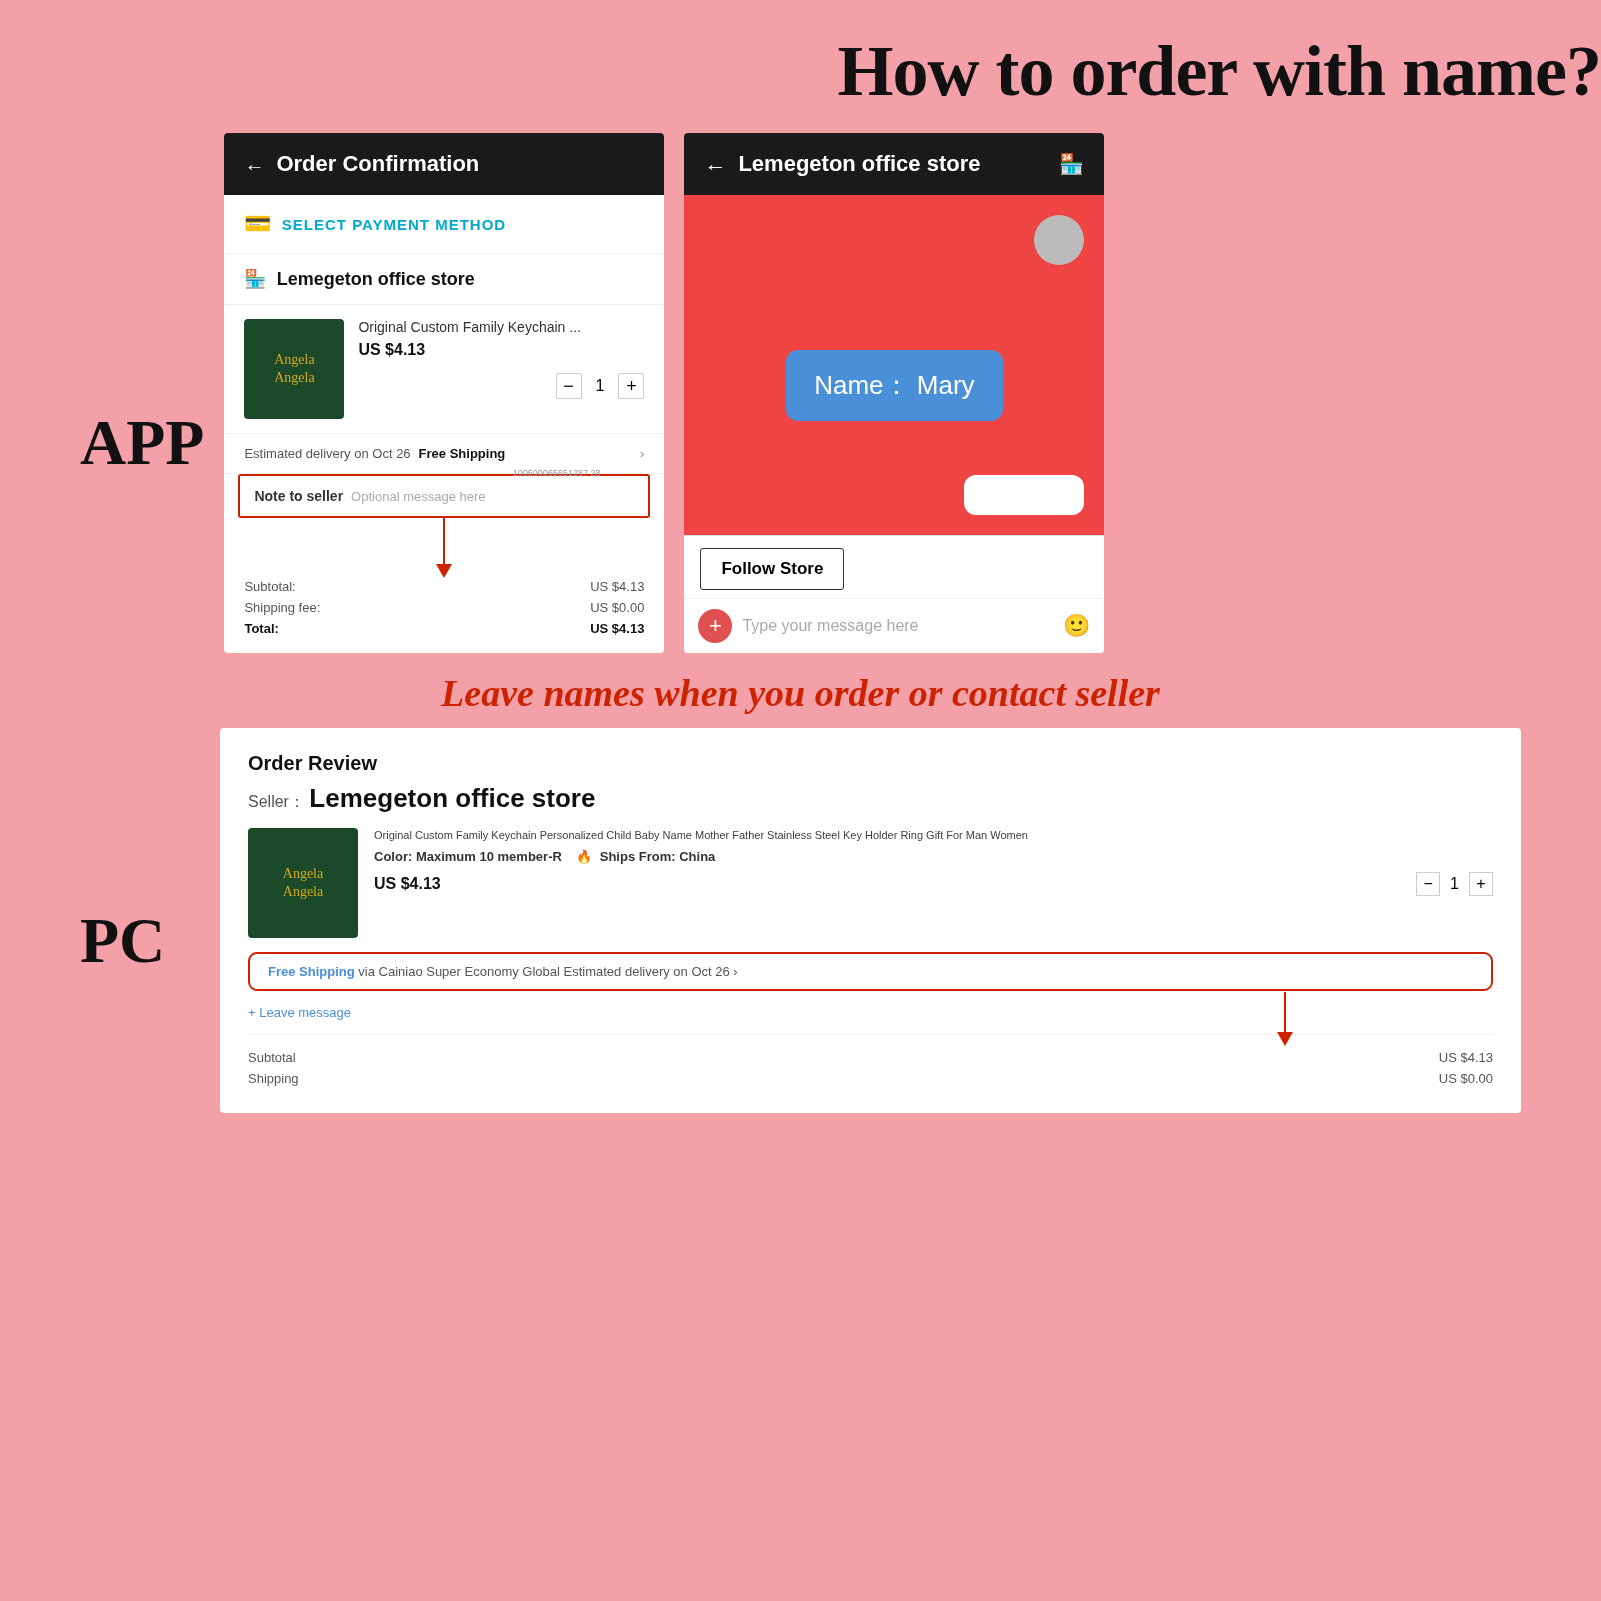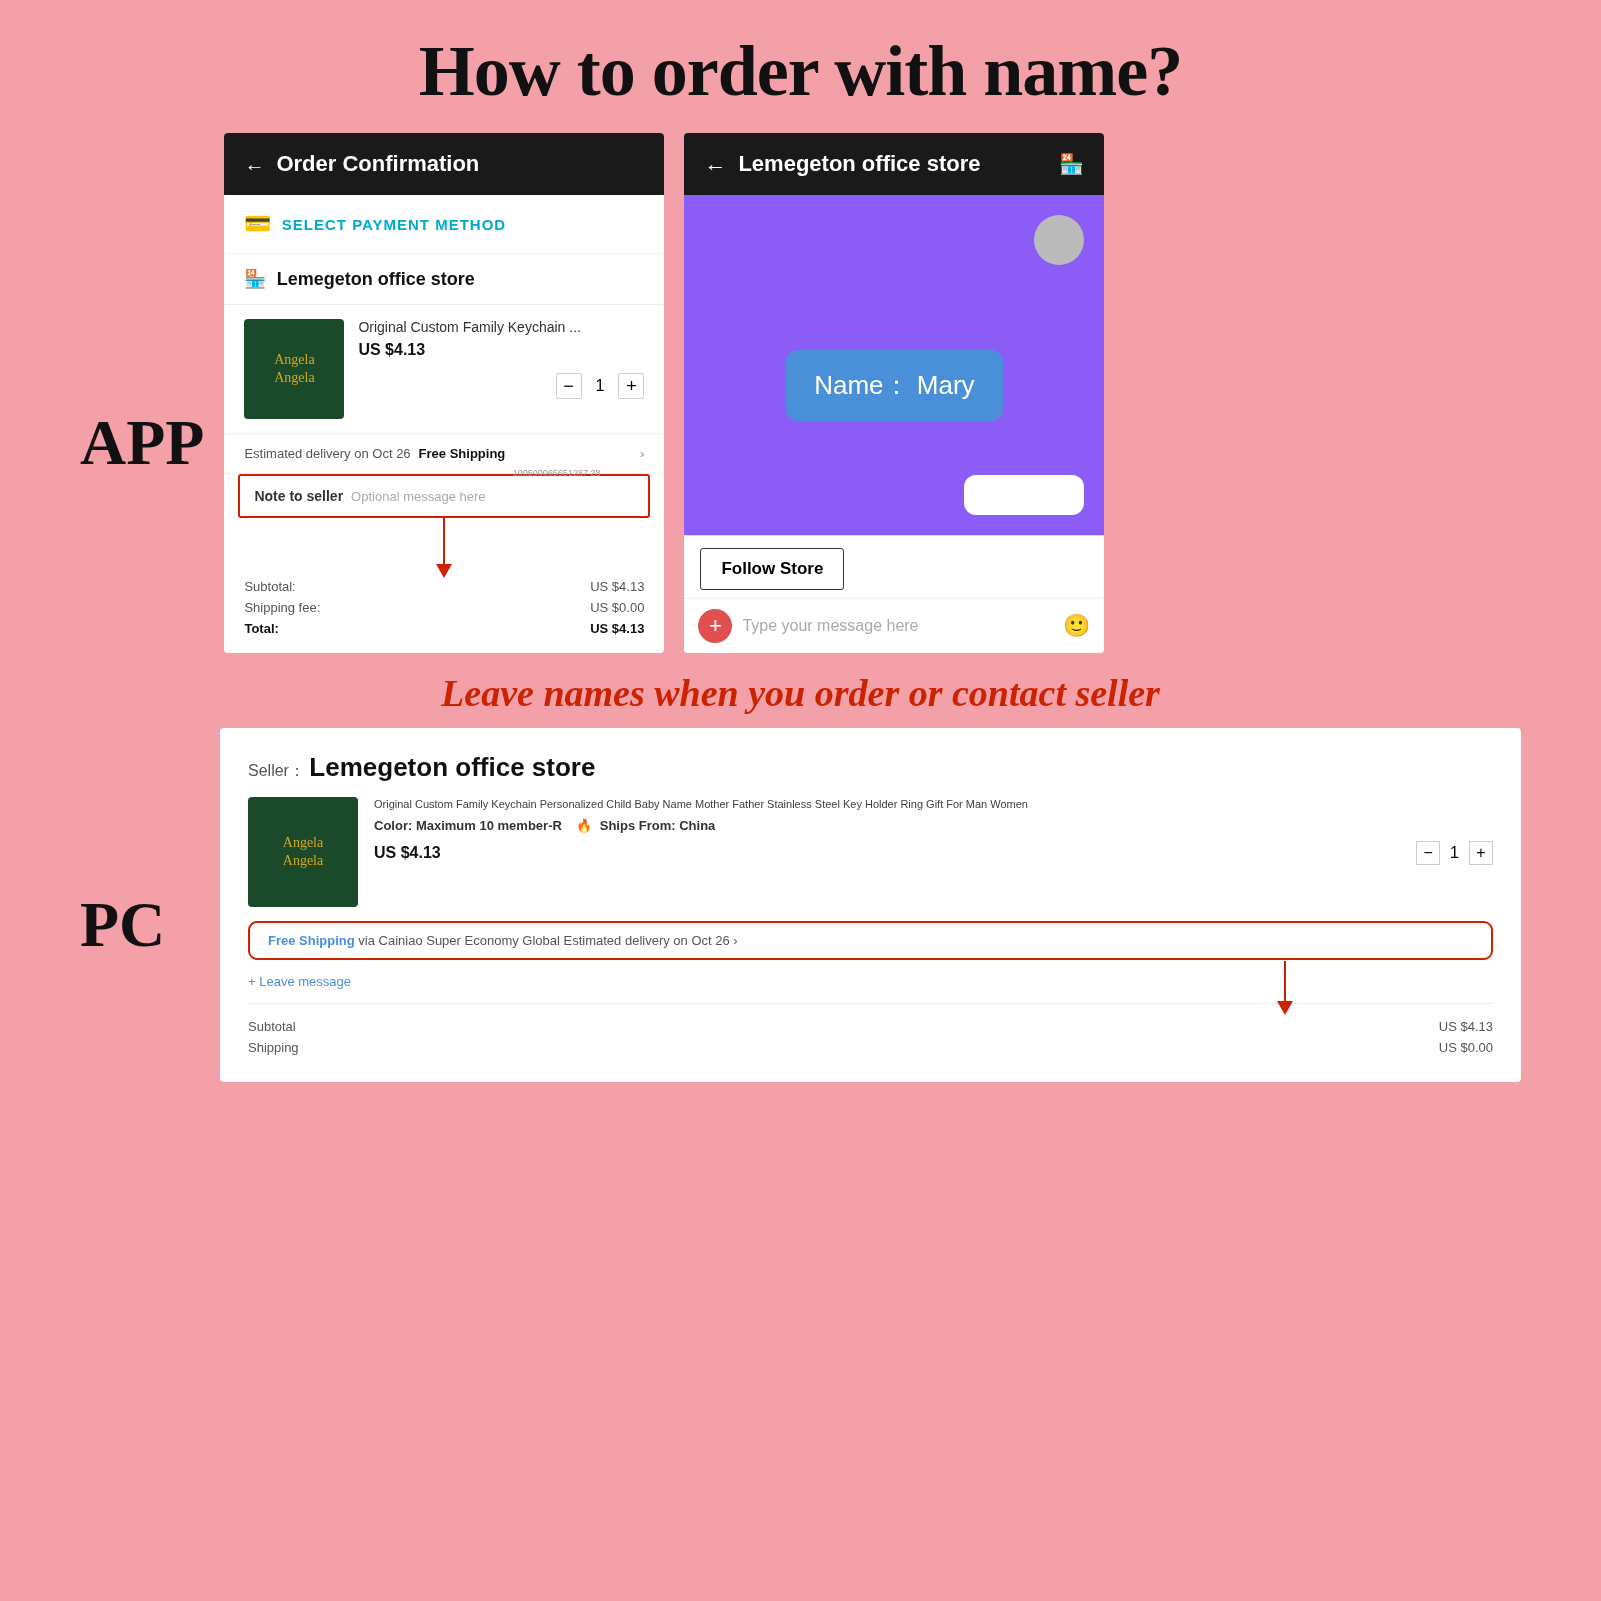--- a/index.html
+++ b/index.html
@@ -7,21 +7,21 @@
       width: 1601px;
       height: 1601px;
       background-color: #f4a0a8;
       font-family: Arial, sans-serif;
       overflow: hidden;
       position: relative;
     }
 
     
     .main-title {
-      text-align: center;
+      text-align: right;
       font-size: 72px;
       font-weight: 900;
       color: #111;
       padding-top: 30px;
       font-family: Georgia, serif;
       letter-spacing: -1px;
     }
 
     
     .content-area {
@@ -266,21 +266,21 @@
       display: flex;
       align-items: center;
       gap: 12px;
     }
 
     .store-icon-chat {
       font-size: 20px;
     }
 
     .chat-body {
-      background: #8b5cf6;
+      background: #ef4444;
       min-height: 340px;
       position: relative;
       display: flex;
       align-items: center;
       justify-content: center;
       padding: 20px;
     }
 
     .avatar-circle {
       width: 50px;
@@ -611,20 +611,21 @@
     </div>
   </div>
 
   <div class="middle-label">Leave names when you order or contact seller</div>
 
   <div class="bottom-row">
 
     <div class="side-label" style="padding-top:40px;">PC</div>
 
     <div class="pc-screen">
+      <div class="order-review-title">Order Review</div>
 
       <div class="seller-row">
         <span>Seller：</span>
         <span class="seller-name-big">Lemegeton office store</span>
       </div>
 
       <div class="pc-product-row">
         <div class="pc-product-img">
           <div style="text-align:center; color:#d4a820; font-family:cursive; font-size:14px; line-height:1.3;">
             <div>Angela</div>

